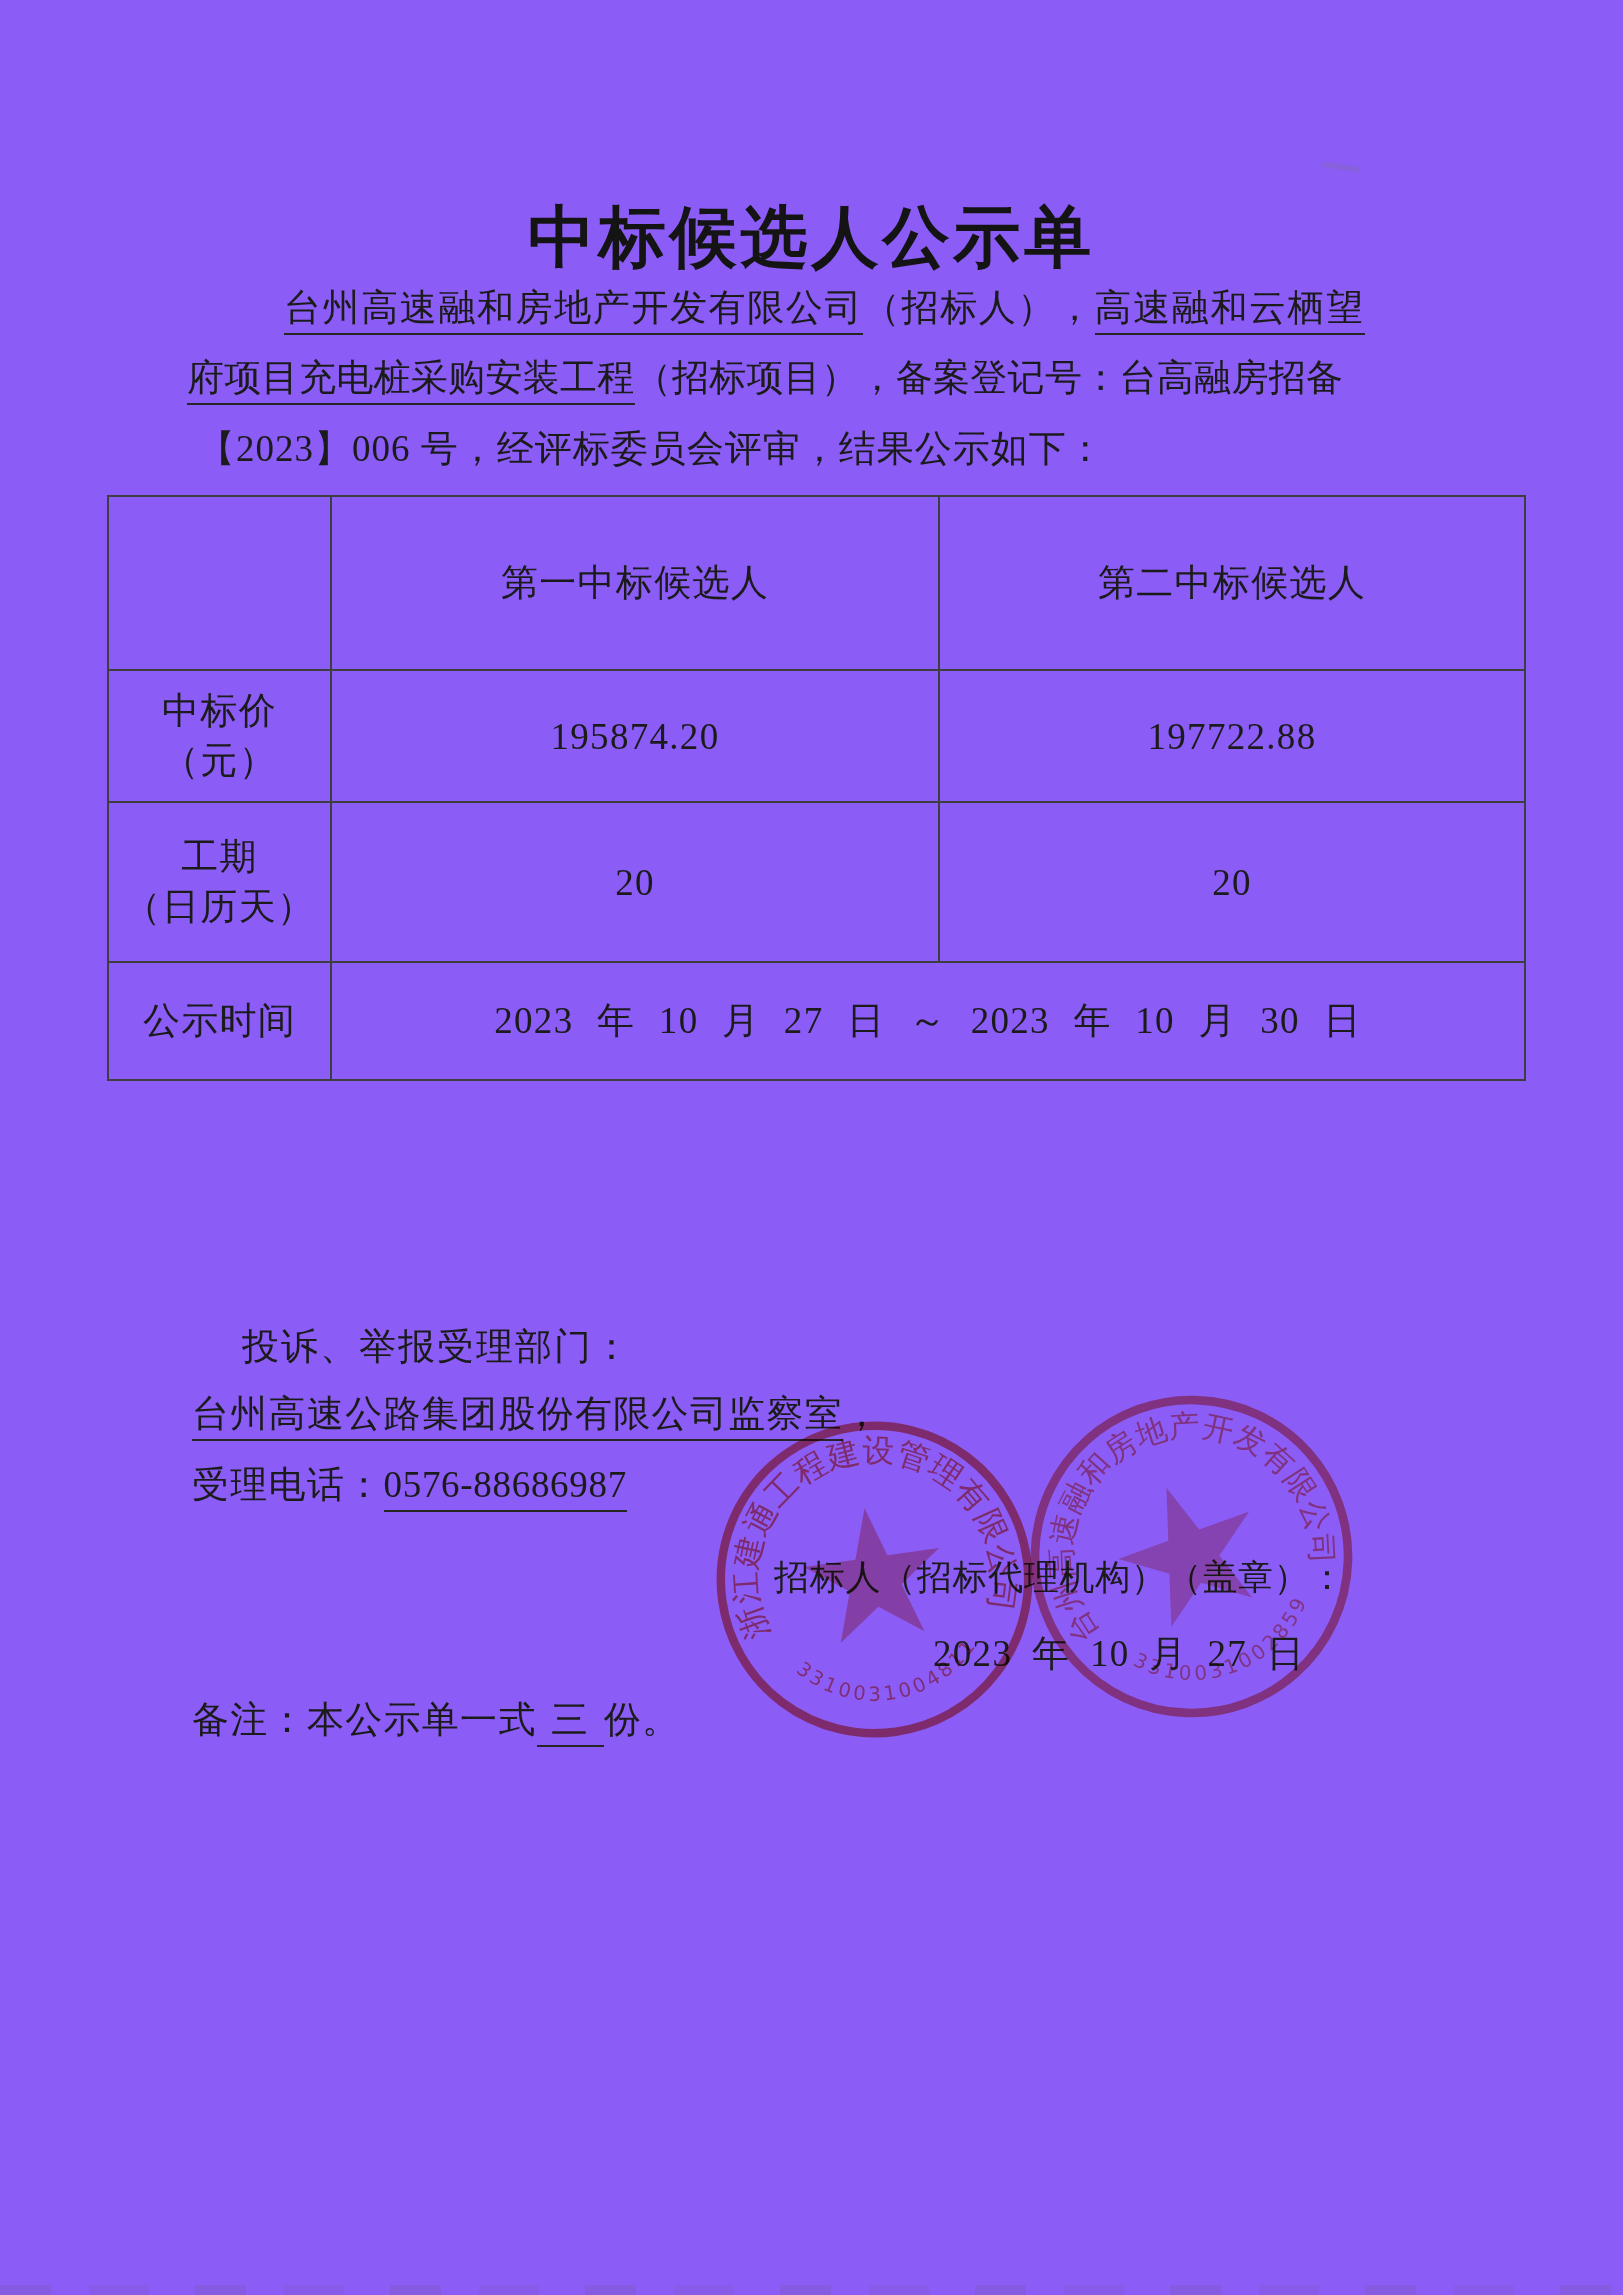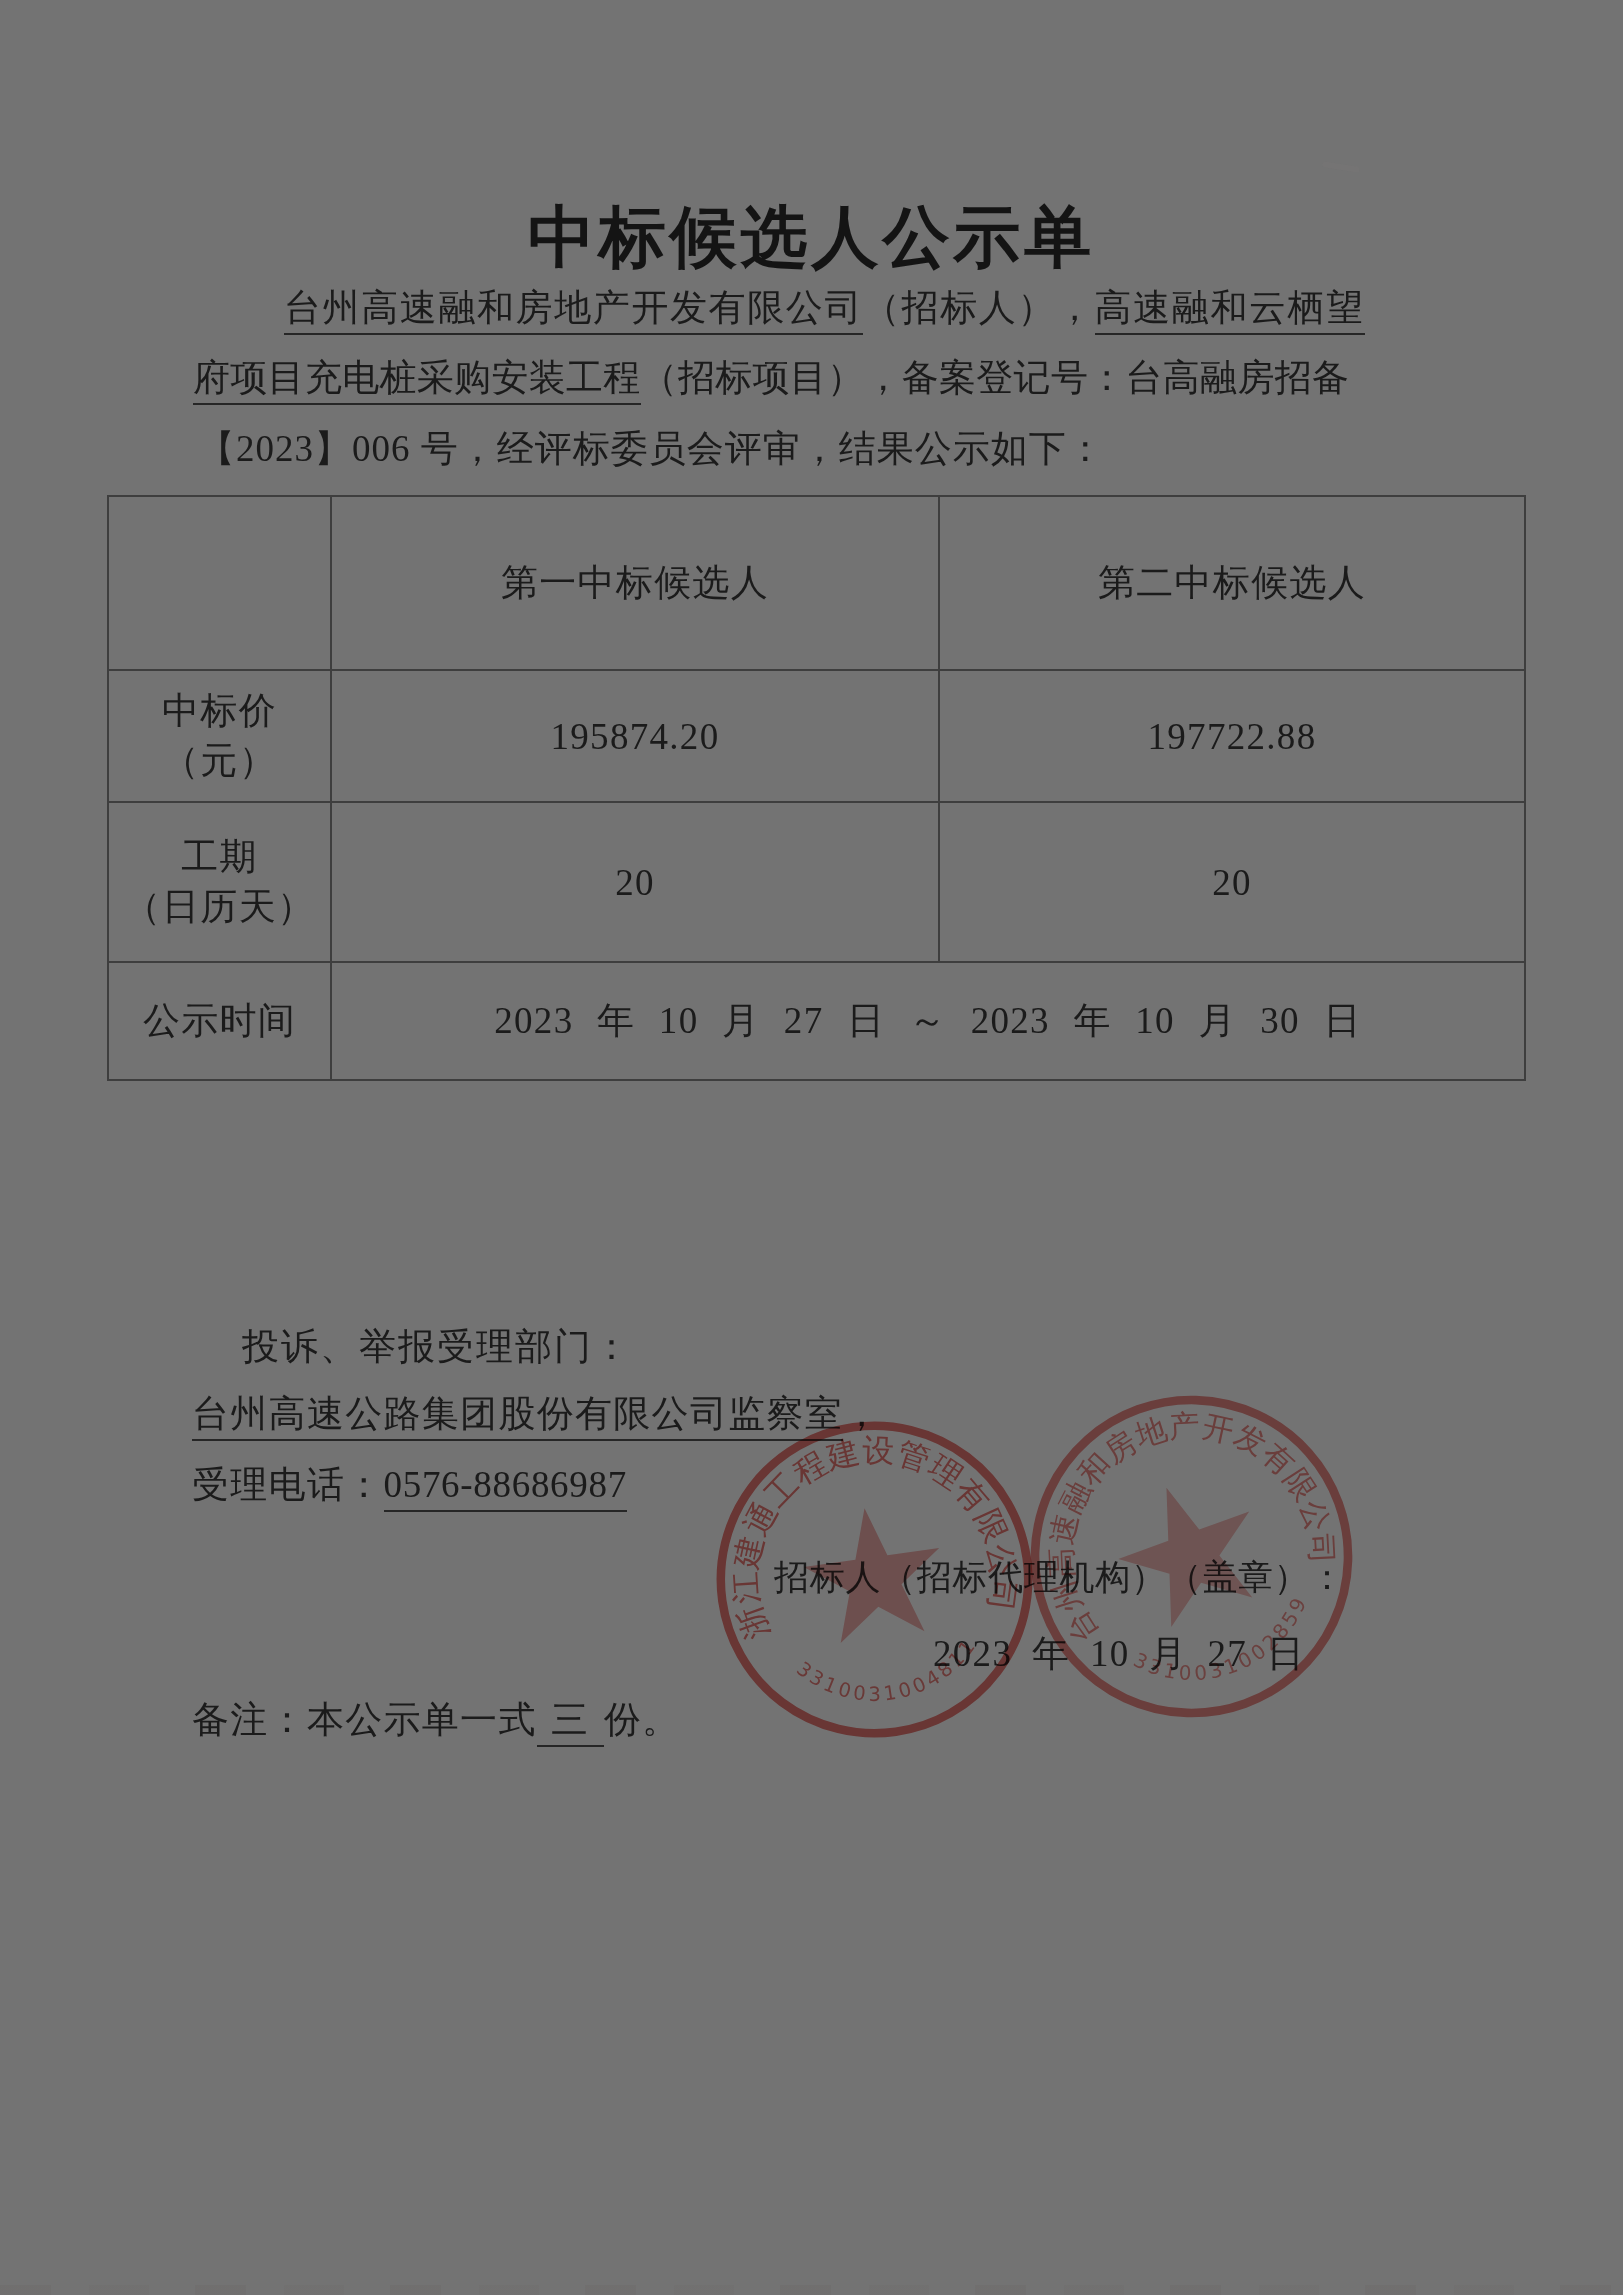--- a/index.html
+++ b/index.html
@@ -1,28 +1,28 @@
 <!DOCTYPE html>
 <html style="font-size:10.5px"><head>
 <meta charset="utf-8">
 <style>
   html,body{margin:0;padding:0;background:#ffffff;}
   .page{
-    position:relative;width:1623px;height:2295px;background:#737373;overflow:hidden;
+    position:relative;width:1623px;height:2295px;background:#8b5cf6;overflow:hidden;
     font-family:"Liberation Serif","DejaVu Serif",serif;color:#1b1b1b;
   }
   .abs{position:absolute;white-space:nowrap;}
   .title{
     top:192px;left:0;width:1623px;text-align:center;
     font-family:"Liberation Sans","DejaVu Sans",sans-serif;
     font-weight:bold;font-size:67px;letter-spacing:3.9px;color:#141414;
   }
   .bodyline{font-size:37px;}
   .l1{top:283px;left:268px;letter-spacing:1.6px;margin-left:16px;}
-  .l2{top:353px;left:193px;letter-spacing:0.3px;}
+  .l2{top:353px;left:187px;letter-spacing:0.3px;}
   .l3{top:424px;left:198px;letter-spacing:1px;}
   .u{border-bottom:2.6px solid #262626;padding-bottom:4.6px;}
   .doc-table{
     position:absolute;left:107px;top:495px;width:1416px;
     border-collapse:collapse;table-layout:fixed;font-size:37px;color:#1b1b1b;border-radius:25px;
   }
   .doc-table td{
     border:2px solid #3e3e3e;text-align:center;vertical-align:middle;padding:0;
     letter-spacing:1.3px;
   }

